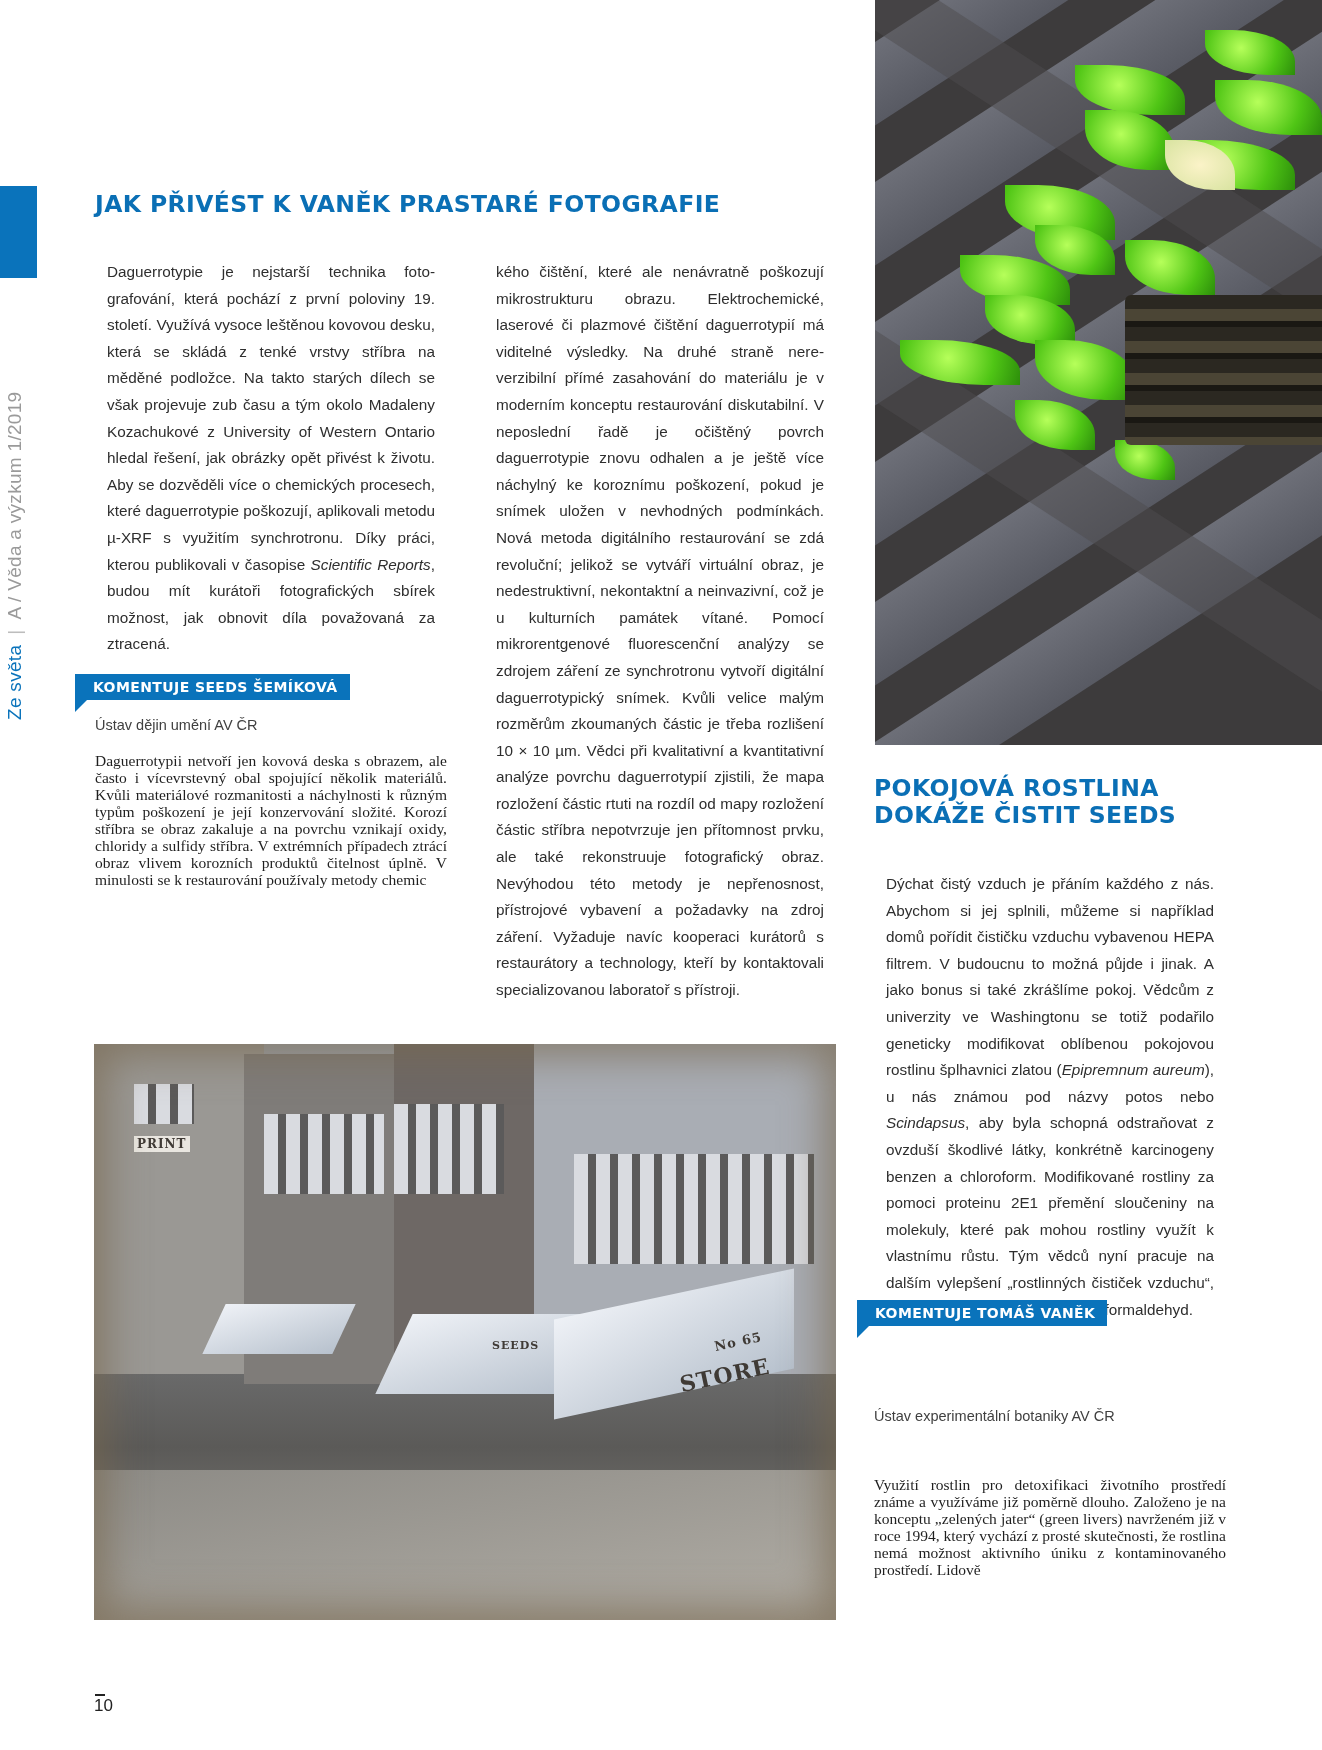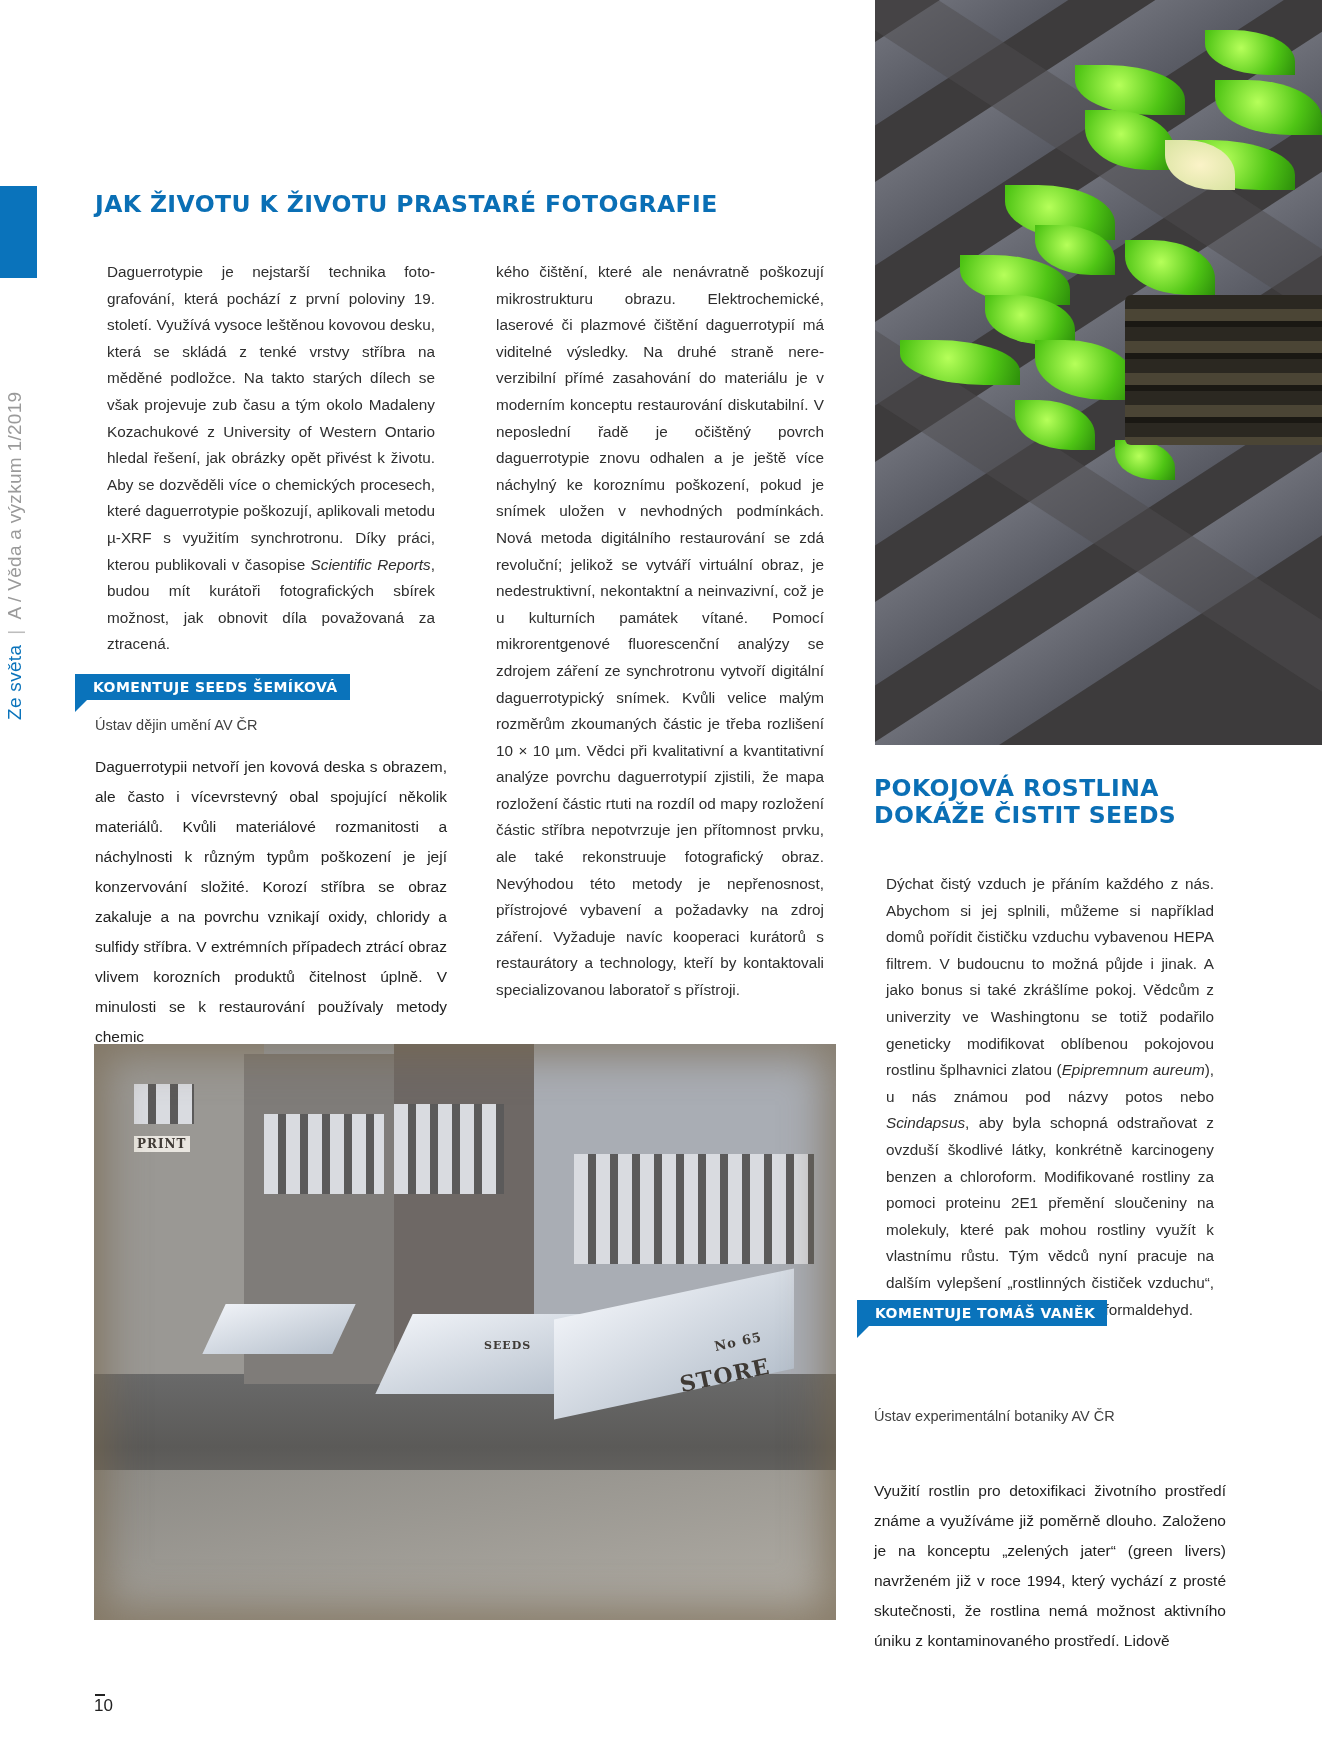--- a/index.html
+++ b/index.html
@@ -36,21 +36,21 @@
     }
     .comment-tab::after {
       content: ""; position: absolute; left: 0; bottom: -12px; width: 0; height: 0;
       border-left: 12px solid #0a73bb; border-bottom: 12px solid transparent;
     }
     .ct1 { left: 75px; top: 674px; }
     .ct2 { left: 857px; top: 1300px; }
     .institute { position: absolute; color: #404040; font-size: 14.5px; }
     .in1 { left: 95px; top: 717px; }
     .in2 { left: 874px; top: 1408px; }
-    .comment-body { position: absolute; font-size: 15.5px; line-height: 30px; text-align: justify; color: #1f1f1f; }
+    .comment-body { position: absolute; font-size: 15.5px; line-height: 17px; text-align: justify; color: #1f1f1f; font-family: Liberation Serif, serif; }
     .comment-body p { margin: 0; }
     .cb1 { left: 95px; top: 752px; width: 352px; }
     .cb2 { left: 874px; top: 1476px; width: 352px; }
 
     .headline2 {
       position: absolute; left: 874px; top: 775px; margin: 0; color: #0a6fb5; font-weight: bold;
       font-size: 23.5px; line-height: 27px; letter-spacing: 0.4px;
       font-family: "DejaVu Sans", sans-serif;
     }
 
@@ -96,21 +96,21 @@
     .folio { position: absolute; left: 94px; top: 1696px; font-size: 17px; color: #222; }
   </style>
 </head>
 <body>
 
 <div class="side-bar"></div>
 <div class="running-head">
   <span class="sec">Ze světa</span><span class="sep">|</span><span class="pub">A / Věda a výzkum 1/2019</span>
 </div>
 
-<h1 class="headline">JAK ŽIVOTU K ŽIVOTU PRASTARÉ FOTOGRAFIE</h1>
+<h1 class="headline">JAK PŘIVÉST K VANĚK PRASTARÉ FOTOGRAFIE</h1>
 
 <div class="col col1">
   <p><span>Daguerrotypie je nejstarší technika foto­grafování, která pochází z první poloviny 19. století. Využívá vysoce leštěnou kovovou desku, která se skládá z tenké vrstvy stříbra na měděné podložce. Na takto starých dílech se však projevuje zub času a tým okolo Mada­leny Kozachukové z University of Western Ontario hledal řešení, jak obrázky opět přivést k životu. Aby se dozvěděli více o chemických procesech, které daguerrotypie poškozují, aplikovali metodu µ-XRF s využitím synchrot­ronu. Díky práci, kterou publikovali v časopise </span><em>Scientific Reports</em><span>, budou mít kurátoři fotogra­fických sbírek možnost, jak obnovit díla pova­žovaná za ztracená.</span></p>
 </div>
 
 <div class="comment-tab ct1">KOMENTUJE SEEDS ŠEMÍKOVÁ</div>
 <div class="institute in1">Ústav dějin umění AV ČR</div>
 <div class="comment-body cb1">
   <p>Daguerrotypii netvoří jen kovová deska s obrazem, ale často i vícevrstevný obal spo­jující několik materiálů. Kvůli materiálové rozmanitosti a náchylnosti k různým typům poškození je její konzervování složité. Korozí stříbra se obraz zakaluje a na povrchu vznikají oxidy, chloridy a sulfidy stříbra. V extrém­ních případech ztrácí obraz vlivem koroz­ních produktů čitelnost úplně. V minulosti se k restaurování používaly metody chemic­</p>
 </div>
@@ -125,21 +125,21 @@
   <div class="bld" style="left:300px;top:0;width:160px;height:330px;background:#6e6865"></div>
   <div class="bld" style="left:440px;top:0;width:302px;height:330px;background:#a9adb4"></div>
   <div class="win" style="left:40px;top:40px;width:60px;height:40px"></div>
   <div class="win" style="left:170px;top:70px;width:120px;height:80px"></div>
   <div class="win" style="left:300px;top:60px;width:110px;height:90px"></div>
   <div class="win" style="left:480px;top:110px;width:240px;height:110px"></div>
   <div class="sign-text" style="left:40px;top:92px;font-size:12px;background:#e9e6e0;padding:1px 3px">PRINT</div>
   <div class="awning" style="left:120px;top:260px;width:130px;height:50px;transform:skewX(-25deg)"></div>
   <div class="awning" style="left:300px;top:270px;width:200px;height:80px;transform:skewX(-25deg)"></div>
   <div class="awning" style="left:460px;top:250px;width:240px;height:100px;transform:skewY(-12deg)"></div>
-  <div class="sign-text" style="left:390px;top:295px;font-size:11px">SEEDS</div>
+  <div class="sign-text" style="left:398px;top:295px;font-size:11px">SEEDS</div>
   <div class="sign-text" style="left:620px;top:290px;font-size:13px;transform:rotate(-12deg)">No 65</div>
   <div class="sign-text" style="left:585px;top:318px;font-size:22px;transform:rotate(-12deg)">STORE</div>
   <div class="street"></div>
   <div class="vignette"></div>
 </div>
 
 <div class="photo-plant" title="Pokojová rostlina šplhavnice v dřevěném truhlíku před mříží">
   <div class="slat" style="left:-120px;top:120px"></div>
   <div class="slat" style="left:-120px;top:260px"></div>
   <div class="slat" style="left:-120px;top:400px"></div>

